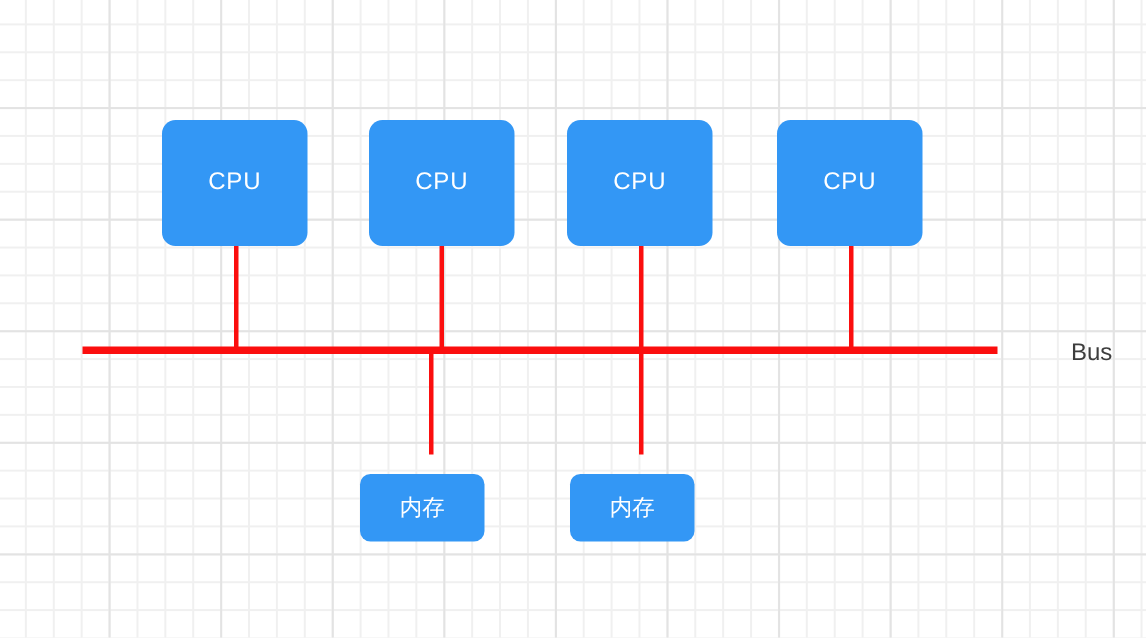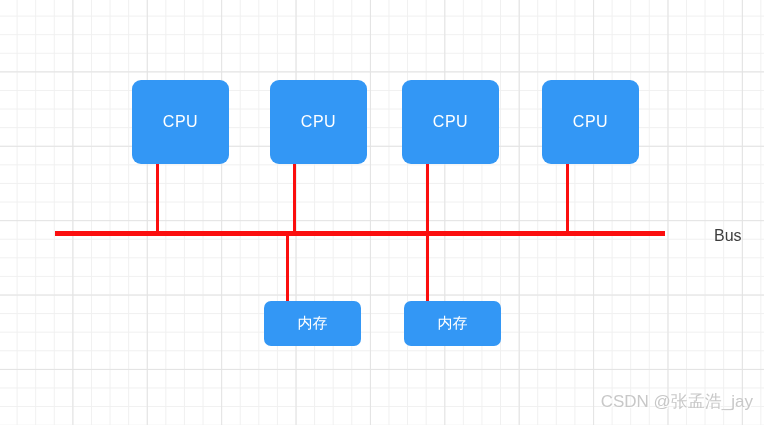--- a/index.html
+++ b/index.html
@@ -22,38 +22,37 @@
     background-position: -2px -3px;
   }
   .node {
     position: absolute;
     background: #3397f5;
     color: #ffffff;
     display: flex;
     align-items: center;
     justify-content: center;
     text-align: center;
-    margin-left: 24px;
   }
   .cpu-node {
     width: 97px;
     height: 84px;
     top: 80px;
     border-radius: 9px;
     font-size: 16px;
     letter-spacing: 0.5px;
   }
   .cpu-1 { left: 108px; }
   .cpu-2 { left: 246px; }
   .cpu-3 { left: 378px; }
   .cpu-4 { left: 518px; }
   .mem-node {
-    width: 97px;
+    width: 83px;
     height: 45px;
-    top: 301px;
+    top: 316px;
     border-radius: 7px;
     font-size: 15px;
   }
   .mem-1 { left: 240px; }
   .mem-2 { left: 380px; }
   .connector {
     position: absolute;
     width: 3px;
     background: #fb0e0e;
   }
@@ -120,15 +119,14 @@
     <span>CPU</span>
   </div>
 
   <div class="node mem-node mem-1">
     <span>内存</span>
   </div>
   <div class="node mem-node mem-2">
     <span>内存</span>
   </div>
 
-  <div class="watermark">CSDN @张孟浩_jay</div>
 
 </div>
 
 </body></html>

